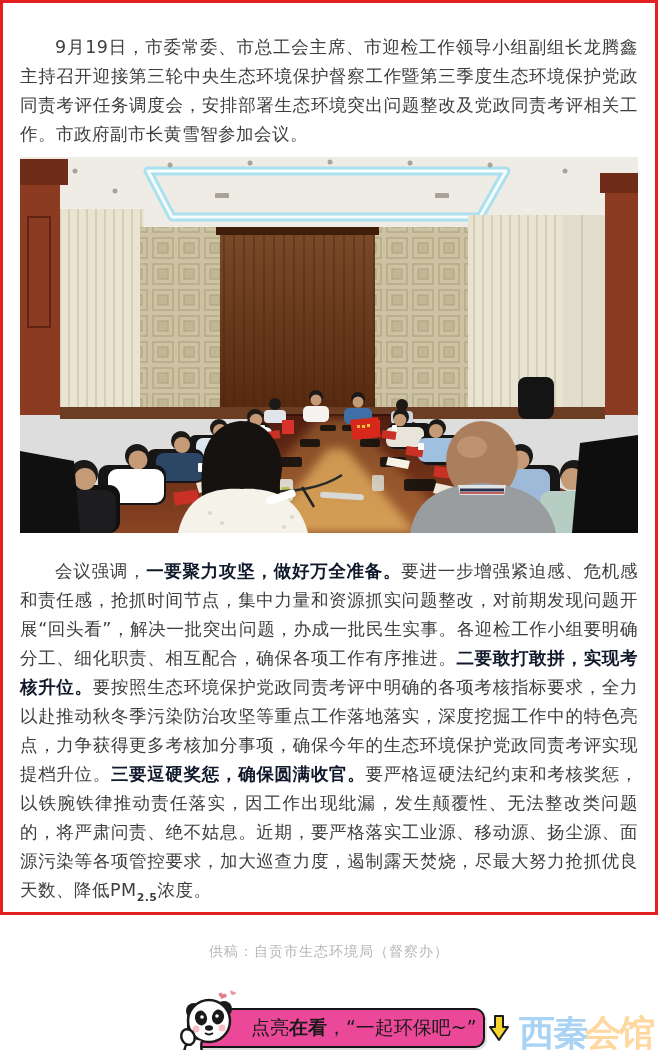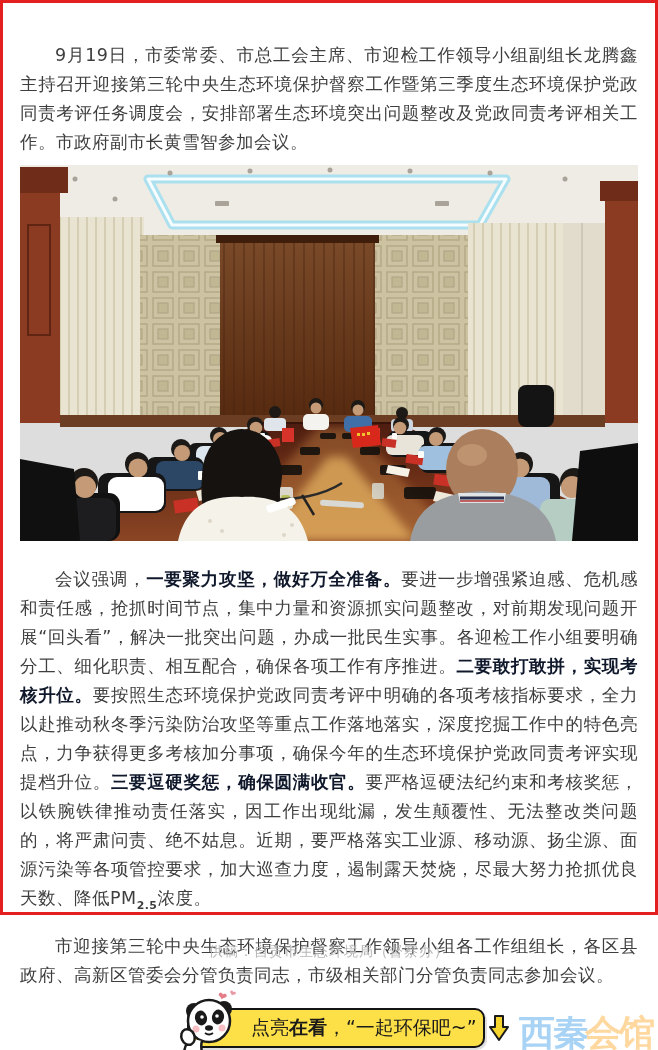--- a/index.html
+++ b/index.html
@@ -4,21 +4,21 @@
 <style>
   html,body{margin:0;padding:0;}
   body{
     width:658px;height:1050px;overflow:hidden;background:#ffffff;position:relative;
     font-family:"DejaVu Sans","Liberation Sans",sans-serif;
   }
   
   .frame{
     position:absolute;left:0;top:0;width:658px;height:915px;
     border:3px solid #e31f1f;box-sizing:border-box;
-    padding:16px 17px;background:#ffffff;
+    padding:8px 17px;background:#ffffff;
   }
   .para{
     font-size:17.5px;line-height:29px;color:#3e3e3e;
     text-align:justify;text-indent:2em;margin:0;
     letter-spacing:0.5px;
   }
   .p1{margin-top:22px;}
   .p2{margin-top:0;}
   .p3{margin-top:12px;}
   .para b{font-weight:700;color:#0f172a;}
@@ -28,21 +28,21 @@
     background:#ddd;
   }
   
   .footer{position:absolute;left:0;top:915px;width:658px;height:135px;}
   .credit{
     position:absolute;top:28px;left:0;width:100%;text-align:center;
     font-size:14px;color:#b6b6b6;letter-spacing:1px;
   }
   .banner{
     position:absolute;left:187px;top:93px;width:298px;height:40px;
-    background:#fde047;border:2px solid #141414;border-radius:10px;
+    background:#ec4899;border:2px solid #141414;border-radius:10px;
     box-sizing:border-box;display:flex;align-items:center;
     padding-left:62px;z-index:2;box-shadow:2px 2px 0 rgba(0,0,0,0.12);
   }
   .banner-text{font-size:19px;color:#1a1a1a;white-space:nowrap;}
   .banner-text .bld{font-weight:800;}
   .arrow-wrap{margin-left:12px;display:flex;align-items:center;}
   .panda{position:absolute;left:172px;top:70px;z-index:3;}
   .watermark{
     position:absolute;left:519px;top:94px;z-index:1;
     font-size:36px;font-weight:800;letter-spacing:-2px;white-space:nowrap;
@@ -266,21 +266,20 @@
       <line x1="440" y1="333" x2="484" y2="333" stroke="#27324e" stroke-width="3"></line>
       <line x1="440" y1="336" x2="484" y2="336" stroke="#b23333" stroke-width="1.5"></line>
     </g>
 
     <polygon points="0,294 54,304 60,376 0,376" fill="#101010"></polygon>
     <polygon points="560,286 618,278 618,376 552,376" fill="#0e0e0e"></polygon>
   </svg>
 
   <p class="para p2"><span>会议强调，</span><b>一要聚力攻坚，做好万全准备。</b><span>要进一步增强紧迫感、危机感和责任感，抢抓时间节点，集中力量和资源抓实问题整改，对前期发现问题开展“回头看”，解决一批突出问题，办成一批民生实事。各迎检工作小组要明确分工、细化职责、相互配合，确保各项工作有序推进。</span><b>二要敢打敢拼，实现考核升位。</b><span>要按照生态环境保护党政同责考评中明确的各项考核指标要求，全力以赴推动秋冬季污染防治攻坚等重点工作落地落实，深度挖掘工作中的特色亮点，力争获得更多考核加分事项，确保今年的生态环境保护党政同责考评实现提档升位。</span><b>三要逗硬奖惩，确保圆满收官。</b><span>要严格逗硬法纪约束和考核奖惩，以铁腕铁律推动责任落实，因工作出现纰漏，发生颠覆性、无法整改类问题的，将严肃问责、绝不姑息。近期，要严格落实工业源、移动源、扬尘源、面源污染等各项管控要求，加大巡查力度，遏制露天焚烧，尽最大努力抢抓优良天数、降低PM</span><sub>2.5</sub><span>浓度。</span></p>
 
-  <p class="para p3">市迎接第三轮中央生态环境保护督察工作领导小组各工作组组长，各区县政府、高新区管委会分管负责同志，市级相关部门分管负责同志参加会议。</p>
 </div>
 
 <div class="footer">
 
   <div class="credit">供稿：自贡市生态环境局（督察办）</div>
 
   <svg class="panda" width="76" height="82" viewBox="0 0 76 82" aria-hidden="true">
     <text x="46" y="14" font-size="11" fill="#e57d88" transform="rotate(14 46 10)">❤</text>
     <text x="58" y="10" font-size="8" fill="#e89aa4" transform="rotate(22 58 6)">❤</text>
     <circle cx="22" cy="26" r="8" fill="#1a1a1a"></circle>

